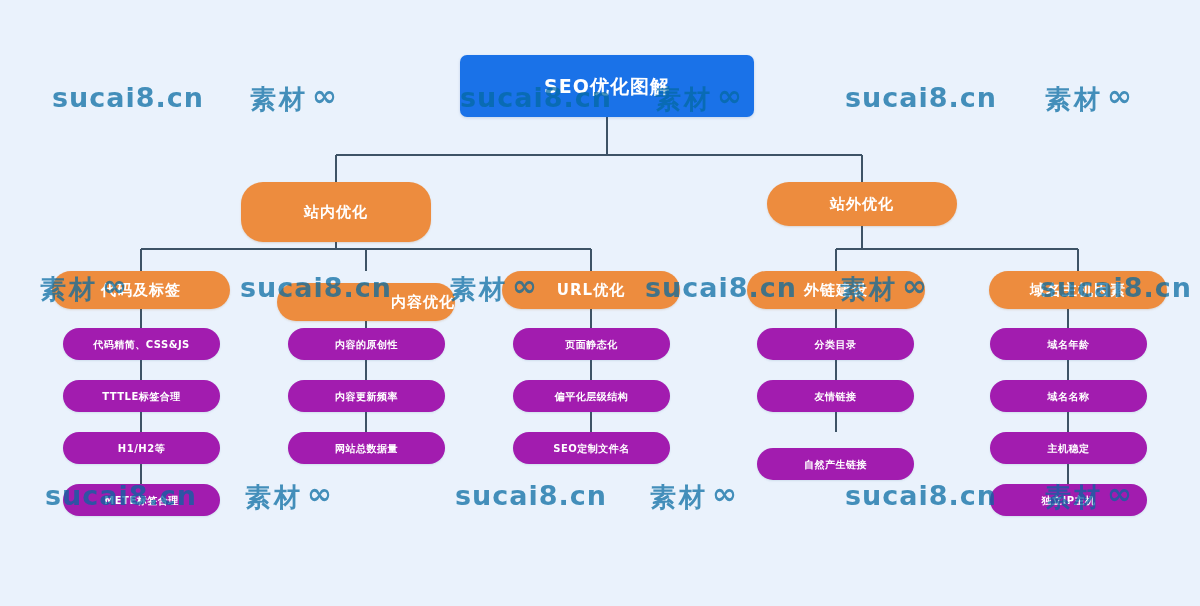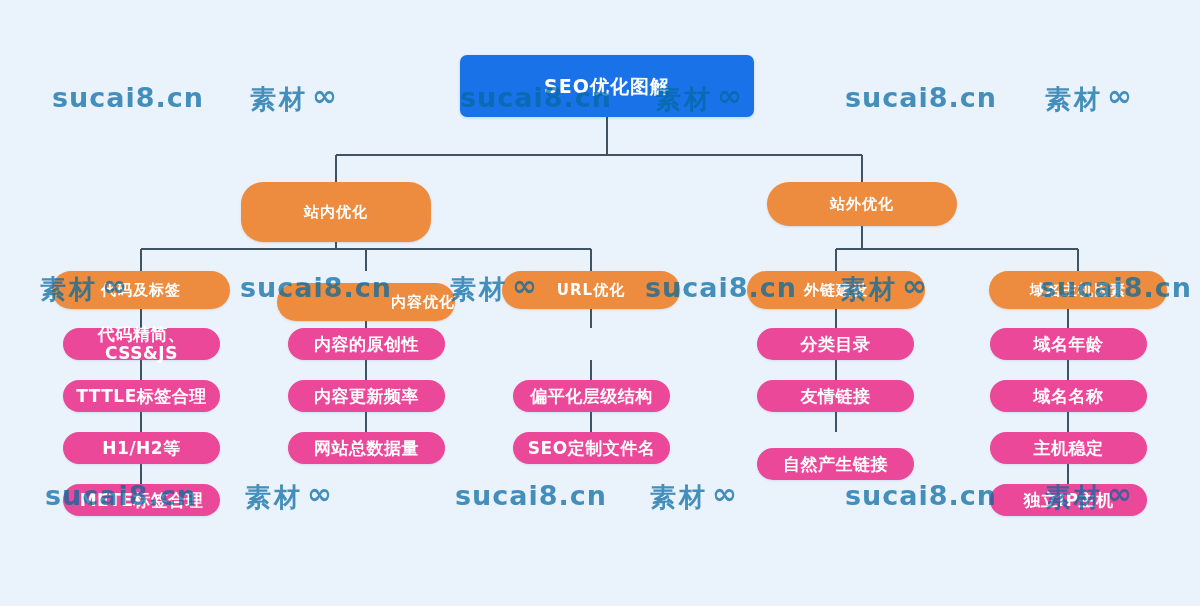--- a/index.html
+++ b/index.html
@@ -93,23 +93,23 @@
   .node-cat {
     background: #ed8c3e;
     border-radius: 20px;
     font-size: 15px;
     font-weight: 700;
     letter-spacing: 1px;
     box-shadow: 0 1px 2px rgba(150,90,30,0.18);
   }
 
   .node-leaf {
-    background: #ec4899;
+    background: #a21caf;
     border-radius: 16px;
-    font-size: 17px;
+    font-size: 10px;
     font-weight: 700;
     letter-spacing: 0.5px;
     box-shadow: 0 1px 2px rgba(60,110,150,0.14);
   }
 </style>
 </head>
 <body>
 
 <div id="canvas">
 
@@ -224,20 +224,23 @@
   <div class="node node-leaf" style="left:288px; top:328px; width:157px; height:32px;">
     <span>内容的原创性</span>
   </div>
   <div class="node node-leaf" style="left:288px; top:380px; width:157px; height:32px;">
     <span>内容更新频率</span>
   </div>
   <div class="node node-leaf" style="left:288px; top:432px; width:157px; height:32px;">
     <span>网站总数据量</span>
   </div>
 
+  <div class="node node-leaf" style="left:513px; top:328px; width:157px; height:32px;">
+    <span>页面静态化</span>
+  </div>
   <div class="node node-leaf" style="left:513px; top:380px; width:157px; height:32px;">
     <span>偏平化层级结构</span>
   </div>
   <div class="node node-leaf" style="left:513px; top:432px; width:157px; height:32px;">
     <span>SEO定制文件名</span>
   </div>
 
   <div class="node node-leaf" style="left:757px; top:328px; width:157px; height:32px;">
     <span>分类目录</span>
   </div>

